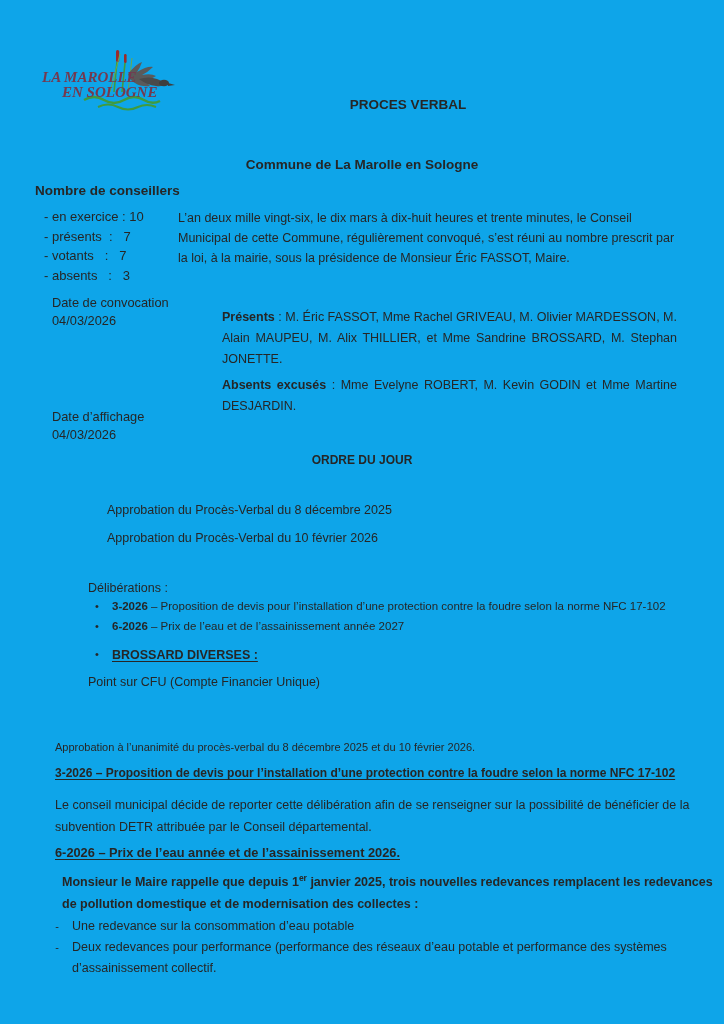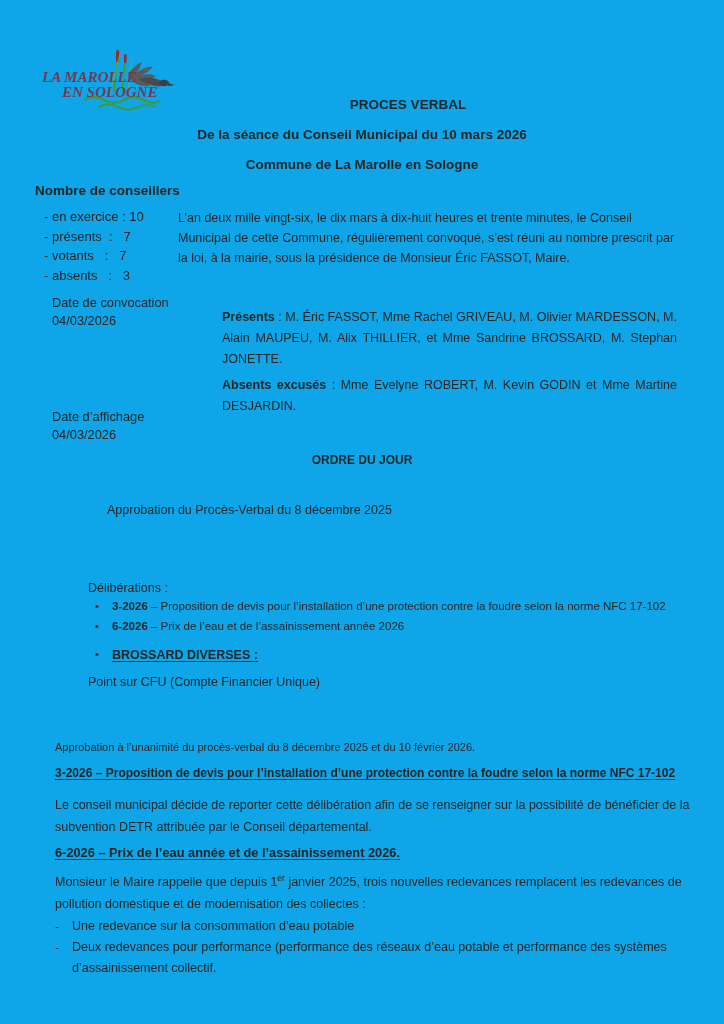--- a/index.html
+++ b/index.html
@@ -44,21 +44,21 @@
   .questions-item{left:95px;top:648px;font-size:12.5px;display:flex;}
   .questions-label{font-weight:bold;text-decoration:underline;text-underline-offset:2px;}
   .point-cfu{left:88px;top:675px;font-size:12.5px;}
   .secretaire{left:80px;top:701px;font-size:13.5px;}
   
   .unanimite{left:55px;top:741px;font-size:11px;}
   .sec-heading{left:55px;font-size:12px;font-weight:bold;text-decoration:underline;text-underline-offset:2px;white-space:nowrap;}
   .sec1-heading{top:766px;}
   .sec1-body{left:55px;top:794px;width:665px;font-size:12.5px;line-height:22px;}
   .sec2-heading{top:845px;font-size:12.8px;}
-  .sec2-intro{left:55px;top:871px;width:660px;font-size:12.5px;line-height:22px;}
+  .sec2-intro{left:62px;top:871px;width:660px;font-size:12.5px;line-height:22px;font-weight:bold;}
   .dash-list{left:42px;top:916px;width:640px;font-size:12.5px;line-height:21px;}
   .dash-row{display:flex;}
   .dash{flex:0 0 30px;text-align:center;font-size:11px;}
   sup{font-size:8.5px;vertical-align:super;line-height:0;}
   
   .logo{left:40px;top:48px;}
 </style>
 </head>
 <body>
 
@@ -81,21 +81,20 @@
 
       <path d="M44 52 q10 -6 20 0 q10 6 20 0 q10 -6 20 0 q8 5 16 1" stroke="#3f9b3f" stroke-width="2.4" fill="none"></path>
       <path d="M58 59 q10 -5 20 0 q10 5 20 0 q9 -4 18 0" stroke="#3f9b3f" stroke-width="2" fill="none"></path>
 
       <text x="2" y="34" font-family="Liberation Serif, serif" font-style="italic" font-weight="bold" font-size="15" fill="#74394f">LA MAROLLE</text>
       <text x="22" y="49" font-family="Liberation Serif, serif" font-style="italic" font-weight="bold" font-size="15" fill="#74394f">EN SOLOGNE</text>
     </svg>
   </div>
 
   <div class="abs center doc-title">PROCES VERBAL</div>
-  <div class="abs center doc-subtitle">De la séance du Conseil Municipal du 10 mars 2026</div>
   <div class="abs center doc-commune">Commune de La Marolle en Sologne</div>
 
   <div class="abs counselors-heading">Nombre de conseillers</div>
   <div class="abs counselors-list"><div>- en exercice : 10</div><div>- présents  :   7</div><div>- votants   :   7</div><div>- absents   :   3</div></div>
 
   <div class="abs intro-par">L’an deux mille vingt-six, le dix mars à dix-huit heures et trente minutes, le Conseil Municipal de cette Commune, régulièrement convoqué, s’est réuni au nombre prescrit par la loi, à la mairie, sous la présidence de Monsieur Éric FASSOT, Maire.</div>
 
   <div class="abs date-block convocation">
     <div>Date de convocation</div>
     <div>04/03/2026</div>
@@ -105,30 +104,31 @@
 
   <div class="abs att-par absents"><span class="b">Absents excusés</span><span> : Mme Evelyne ROBERT, M. Kevin GODIN et Mme Martine DESJARDIN.</span></div>
 
   <div class="abs date-block affichage">
     <div>Date d’affichage</div>
     <div>04/03/2026</div>
   </div>
 
   <div class="abs center odj-heading">ORDRE DU JOUR</div>
   <div class="abs approbation-1">Approbation du Procès-Verbal du 8 décembre 2025</div>
+  <div class="abs approbation-2">Approbation du Procès-Verbal du 10 février 2026</div>
 
   <div class="abs delib-label">Délibérations :</div>
 
   <div class="abs delib-item delib-item-1">
     <span class="bullet">•</span>
     <span><span class="b">3-2026</span><span> – Proposition de devis pour l’installation d’une protection contre la foudre selon la norme NFC 17-102</span></span>
   </div>
   <div class="abs delib-item delib-item-2">
     <span class="bullet">•</span>
-    <span><span class="b">6-2026</span><span> – Prix de l’eau et de l’assainissement année 2026</span></span>
+    <span><span class="b">6-2026</span><span> – Prix de l’eau et de l’assainissement année 2027</span></span>
   </div>
 
   <div class="abs questions-item">
     <span class="bullet">•</span>
     <span class="questions-label">BROSSARD DIVERSES :</span>
   </div>
   <div class="abs point-cfu">Point sur CFU (Compte Financier Unique)</div>
 
   <div class="abs unanimite">Approbation à l’unanimité du procès-verbal du 8 décembre 2025 et du 10 février 2026.</div>
 

